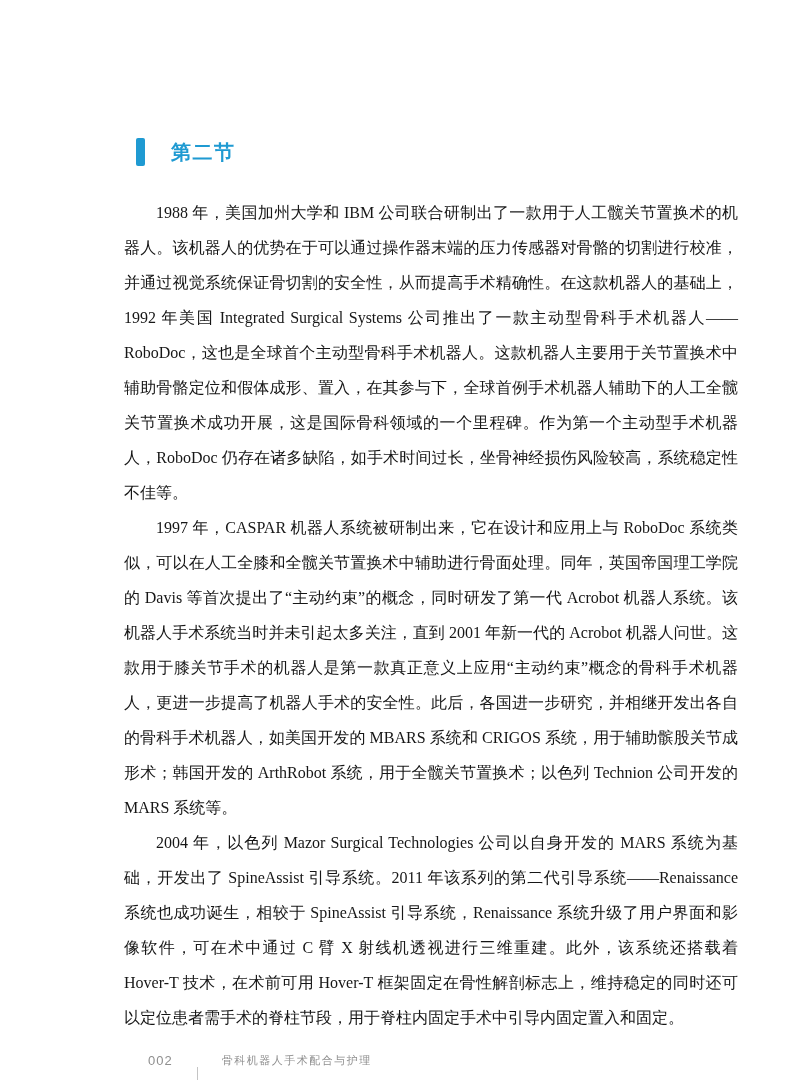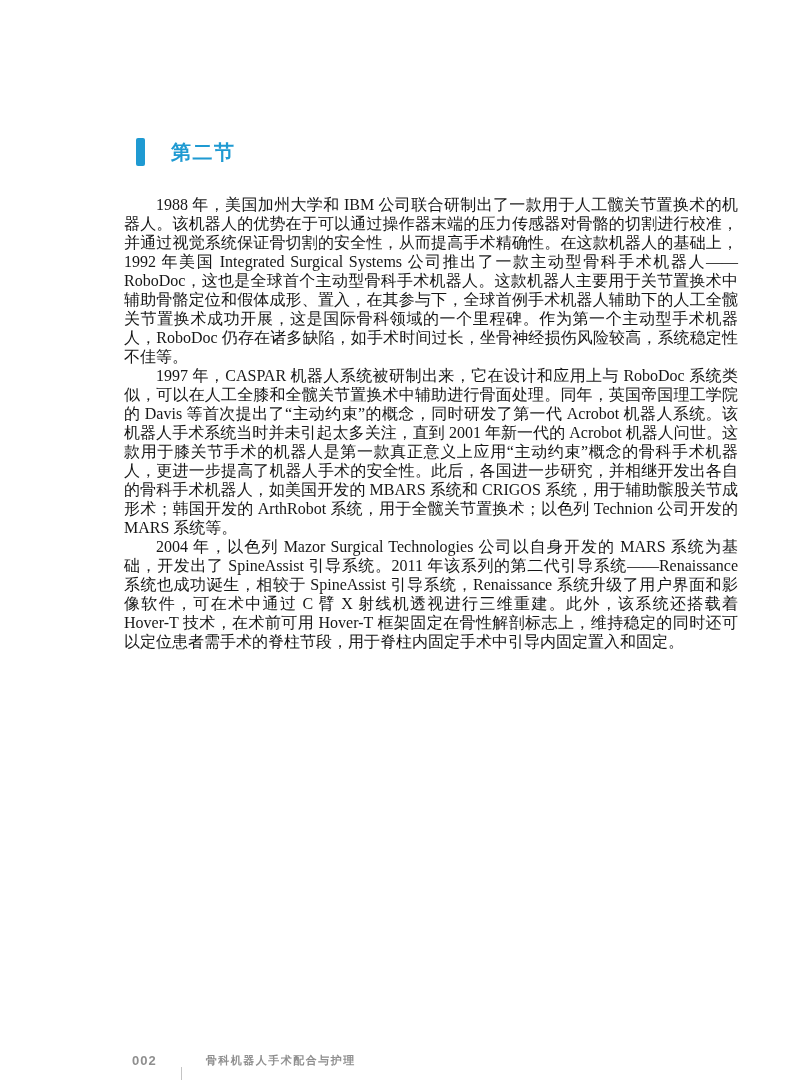--- a/index.html
+++ b/index.html
@@ -41,39 +41,38 @@
   }
   .header-section-label { margin-right: 22px; }
 
   
   .body-text {
     position: absolute;
     left: 88px;
     top: 159px;
     width: 614px;
     font-size: 16px;
-    line-height: 19px;
+    line-height: 35px;
     text-align: justify;
     color: #161616;
   }
   .body-text p {
     text-indent: 2em;
     margin: 0;
   }
 
   
   .page-footer {
     position: absolute;
-    left: 84px;
+    left: 100px;
     top: 1005px;
     display: flex;
     align-items: flex-end;
     font-size: 13px;
     color: #8f8f8f;
-    font-weight: bold;
   }
   .footer-pagenum {
     font-family: "Liberation Sans", "DejaVu Sans", sans-serif;
     letter-spacing: 1px;
     color: #8f8f8f;
   }
   .footer-divider {
     width: 1px;
     height: 13px;
     background: #c4c4c4;

